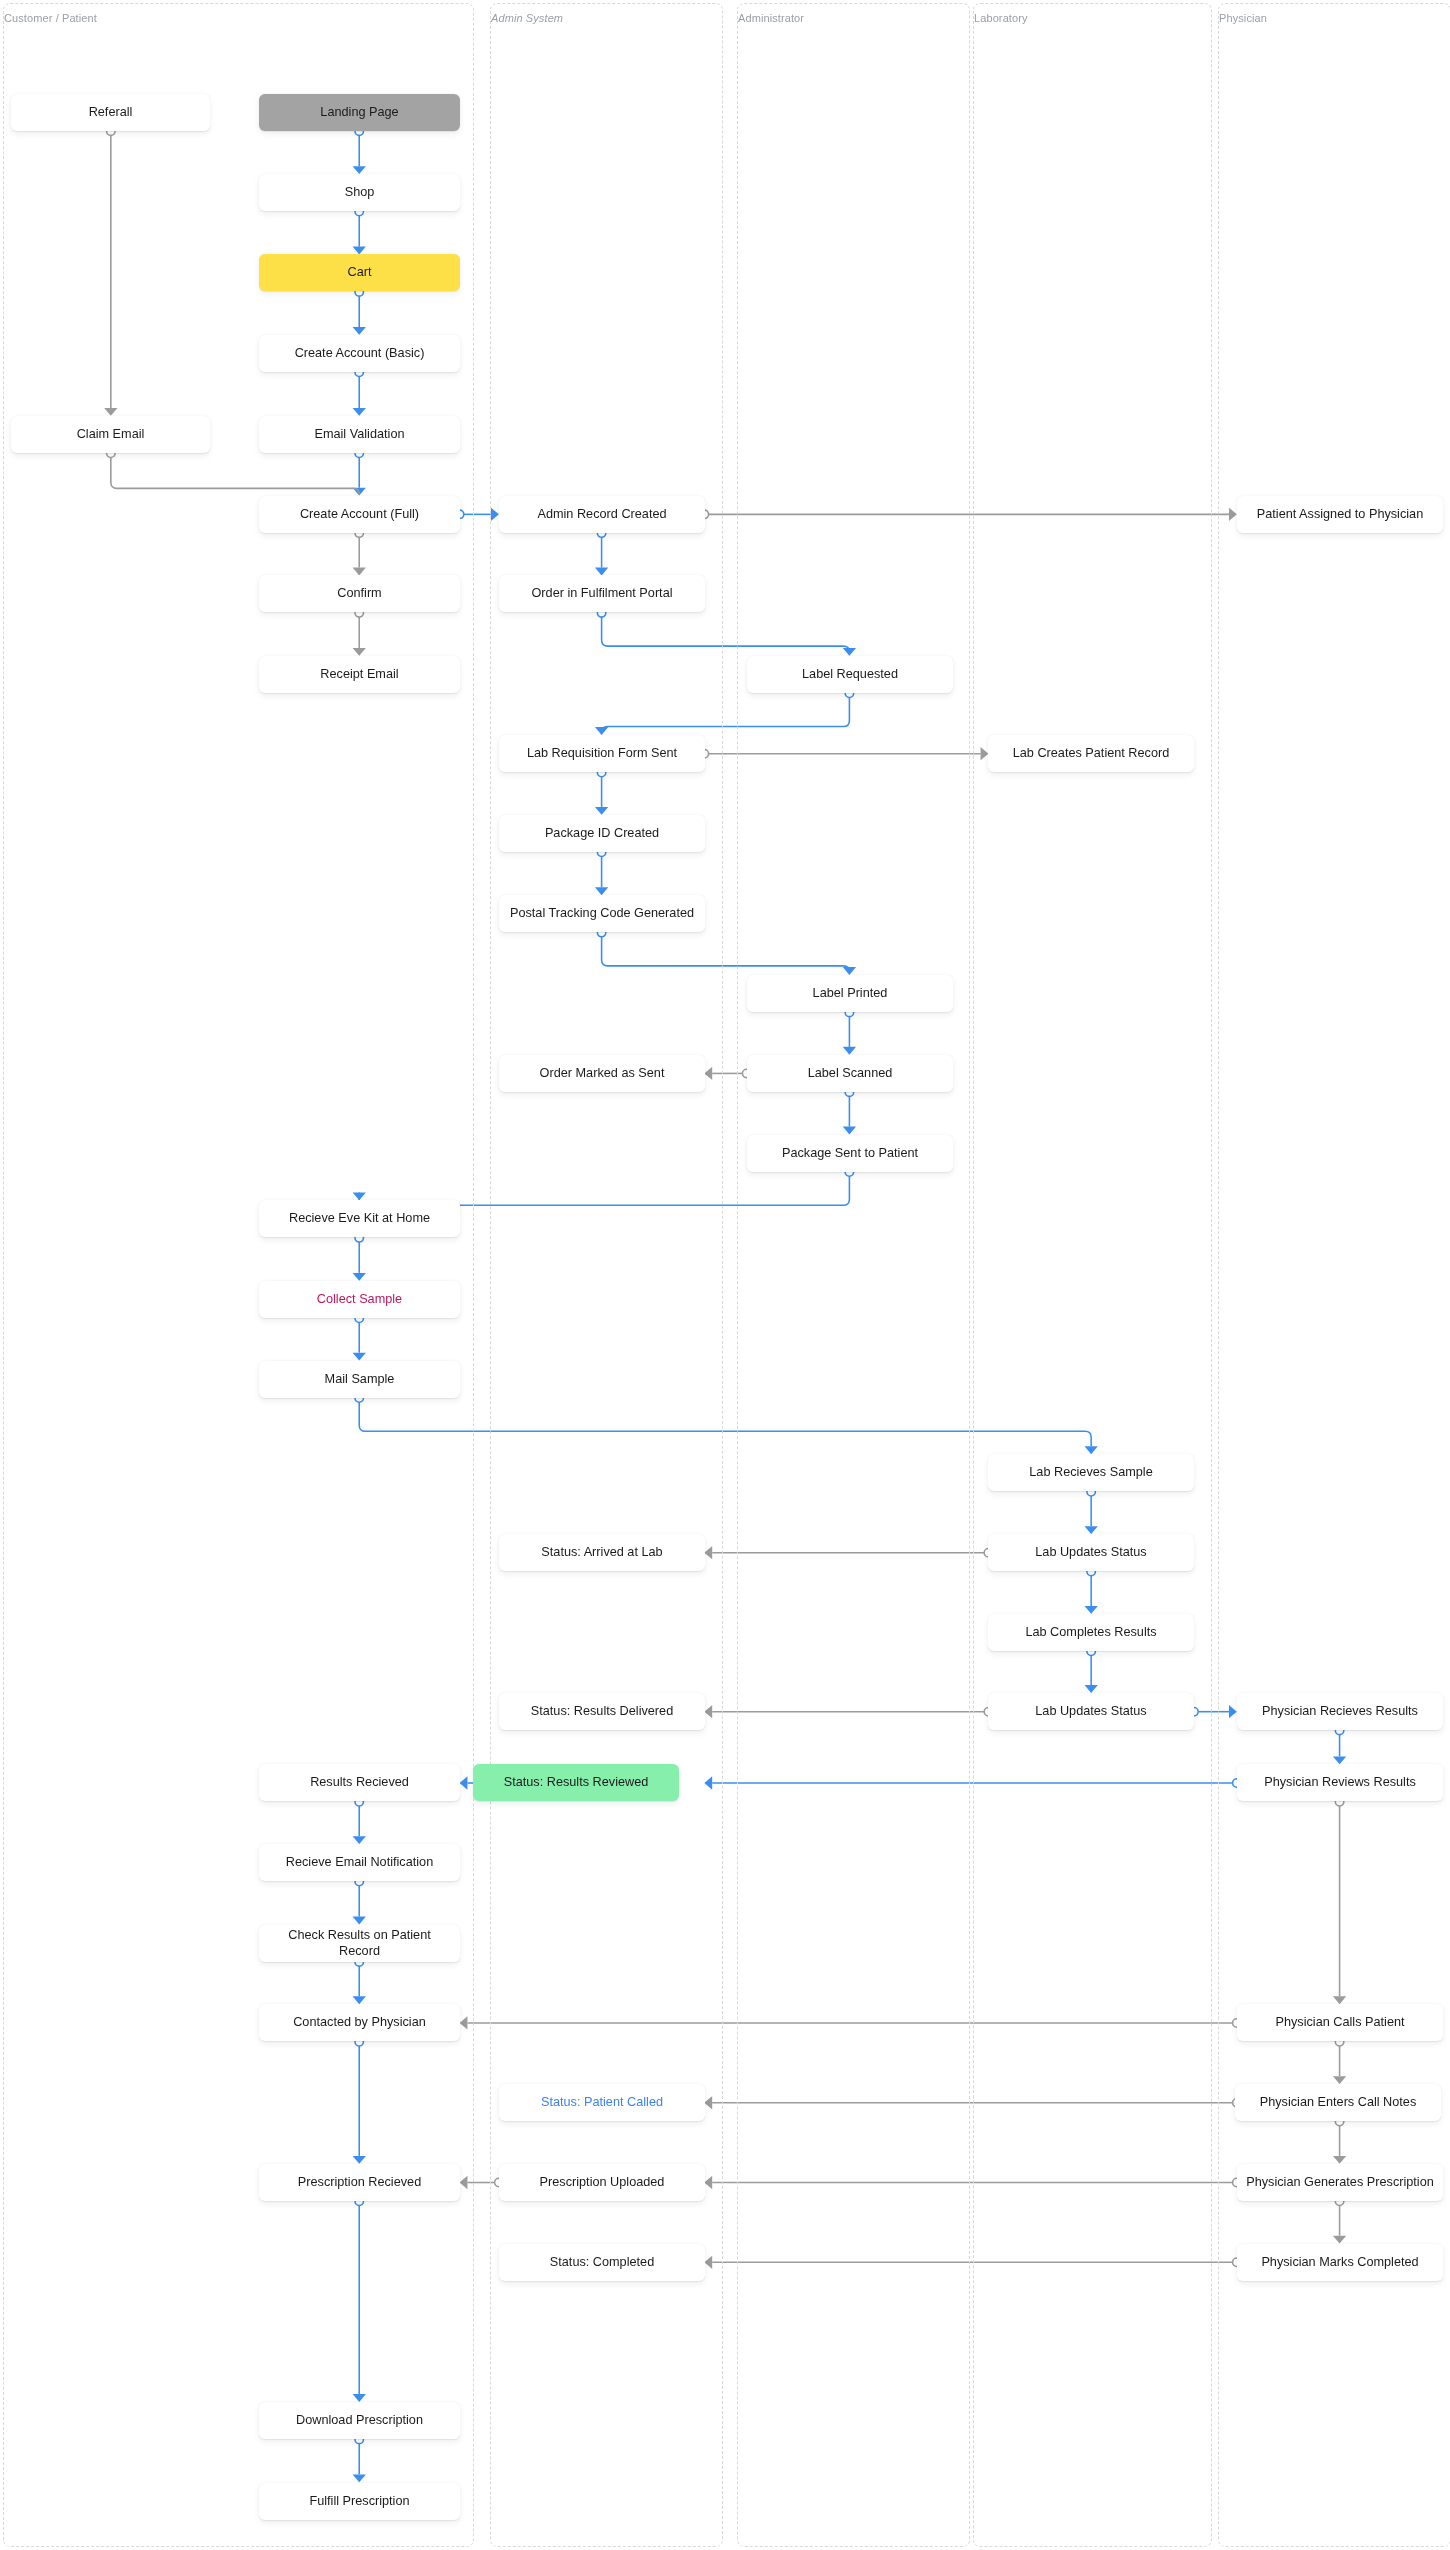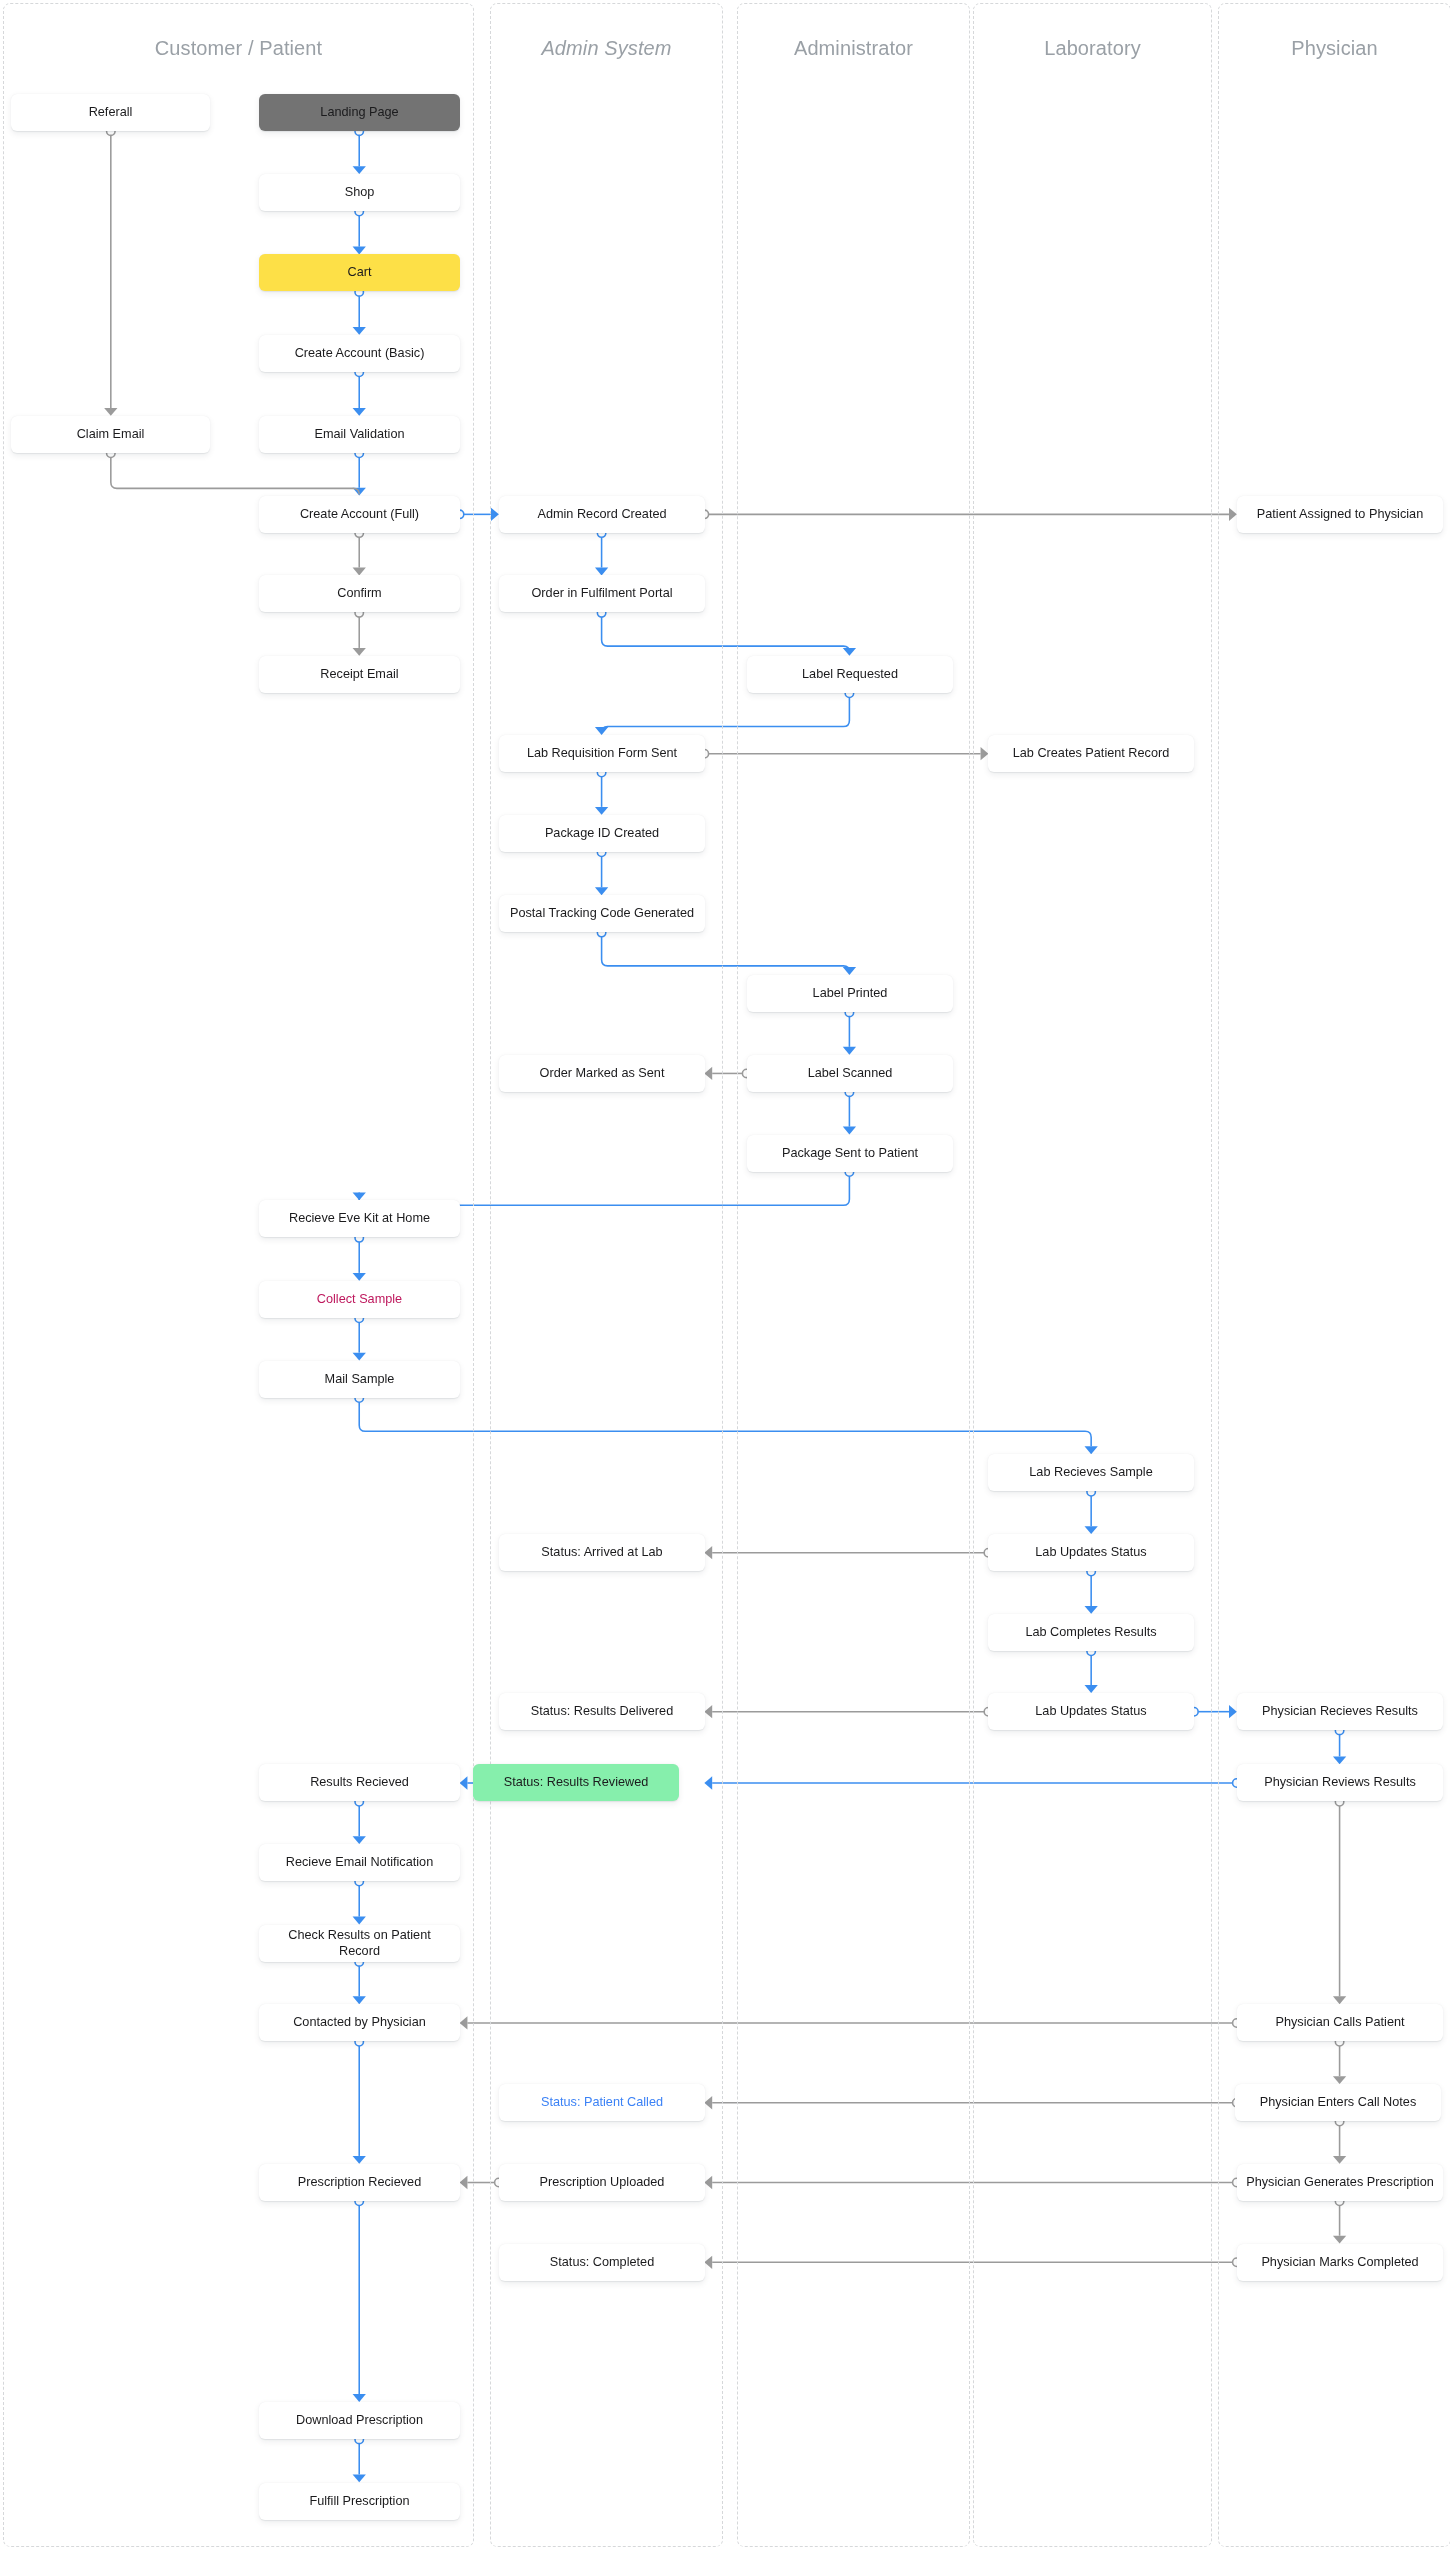--- a/index.html
+++ b/index.html
@@ -1,21 +1,21 @@
 <!DOCTYPE html>
 <html style="font-size:9.7px"><head>
 <meta charset="utf-8">
 <title>Swimlane Flowchart</title>
 <style>
   html,body{margin:0;padding:0;background:#ffffff;}
   body{font-family:"Liberation Sans","DejaVu Sans",sans-serif;}
   #stage{position:relative;width:1451px;height:2550px;background:#ffffff;overflow:hidden;}
 
   .lane{position:absolute;top:3px;border:1.2px dashed #d6d8da;border-radius:7.3px;box-sizing:border-box;background:transparent;}
-  .lane-title{position:absolute;top:33px;width:100%;text-align:center;font-size:20px;color:#9aa0a6;letter-spacing:0.1px;}
+  .lane-title{position:absolute;top:8px;width:100%;text-align:left;font-size:11px;color:#9aa0a6;letter-spacing:0.1px;}
 
   #edges{position:absolute;left:0;top:0;width:1451px;height:2550px;pointer-events:none;}
 
   .node{position:absolute;background:#ffffff;border-radius:6px;
         box-shadow:0 0.6px 1.2px rgba(16,24,40,.08),0 2.4px 6px rgba(16,24,40,.07);
         display:flex;align-items:center;justify-content:center;
         font-size:12.7px;color:#1b1b1d;text-align:center;box-sizing:border-box;padding:0 8.5px;line-height:1.2;}
 </style>
 </head>
 <body>
@@ -187,21 +187,21 @@
       </div>
       <div class="lane" style="left: 973px; width: 239px; height: 2544px; border-color: rgb(214, 216, 218);">
         <div class="lane-title" style="color: rgb(154, 160, 166);">Laboratory</div>
       </div>
       <div class="lane" style="left: 1218px; width: 233px; height: 2544px; border-color: rgb(214, 216, 218);">
         <div class="lane-title" style="color: rgb(154, 160, 166);">Physician</div>
       </div>
     </div>
   <div id="nodes-layer">
       <div class="node" style="left: 11px; top: 94px; width: 199px; height: 37px; background: rgb(255, 255, 255); color: rgb(27, 27, 29);">Referall</div>
-      <div class="node" style="left: 259px; top: 94px; width: 201px; height: 37px; background: #737373; color: rgb(27, 27, 29);">Landing Page</div>
+      <div class="node" style="left: 259px; top: 94px; width: 201px; height: 37px; background: #a3a3a3; color: rgb(27, 27, 29);">Landing Page</div>
       <div class="node" style="left: 259px; top: 174px; width: 201px; height: 37px; background: rgb(255, 255, 255); color: rgb(27, 27, 29);">Shop</div>
       <div class="node" style="left: 259px; top: 254px; width: 201px; height: 37px; background: #fde047; color: rgb(27, 27, 29);">Cart</div>
       <div class="node" style="left: 259px; top: 335px; width: 201px; height: 37px; background: rgb(255, 255, 255); color: rgb(27, 27, 29);">Create Account (Basic)</div>
       <div class="node" style="left: 11px; top: 416px; width: 199px; height: 37px; background: rgb(255, 255, 255); color: rgb(27, 27, 29);">Claim Email</div>
       <div class="node" style="left: 259px; top: 416px; width: 201px; height: 37px; background: rgb(255, 255, 255); color: rgb(27, 27, 29);">Email Validation</div>
       <div class="node" style="left: 259px; top: 496px; width: 201px; height: 37px; background: rgb(255, 255, 255); color: rgb(27, 27, 29);">Create Account (Full)</div>
       <div class="node" style="left: 259px; top: 575px; width: 201px; height: 37px; background: rgb(255, 255, 255); color: rgb(27, 27, 29);">Confirm</div>
       <div class="node" style="left: 259px; top: 656px; width: 201px; height: 37px; background: rgb(255, 255, 255); color: rgb(27, 27, 29);">Receipt Email</div>
       <div class="node" style="left: 259px; top: 1200px; width: 201px; height: 37px; background: rgb(255, 255, 255); color: rgb(27, 27, 29);">Recieve Eve Kit at Home</div>
       <div class="node" style="left: 259px; top: 1281px; width: 201px; height: 37px; background: rgb(255, 255, 255); color: #be185d;">Collect Sample</div>

